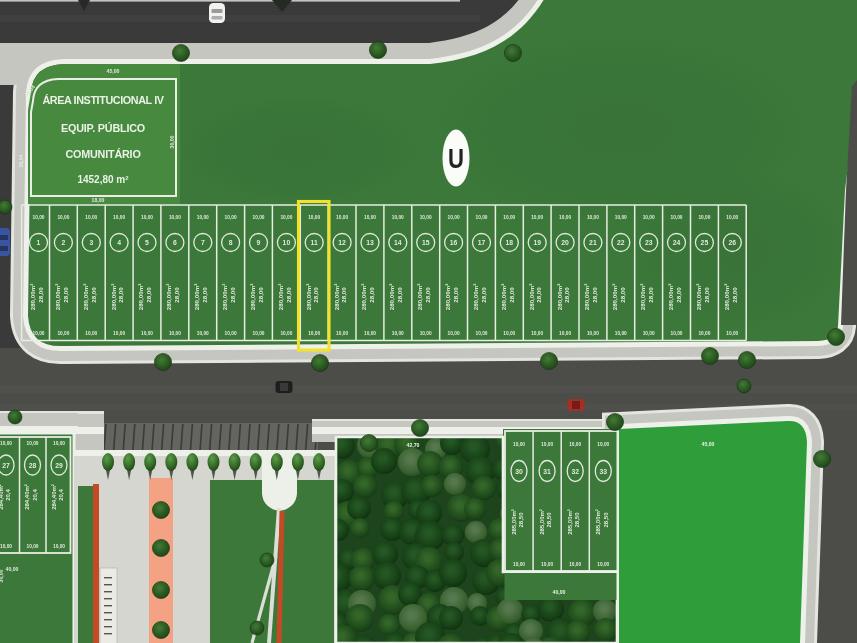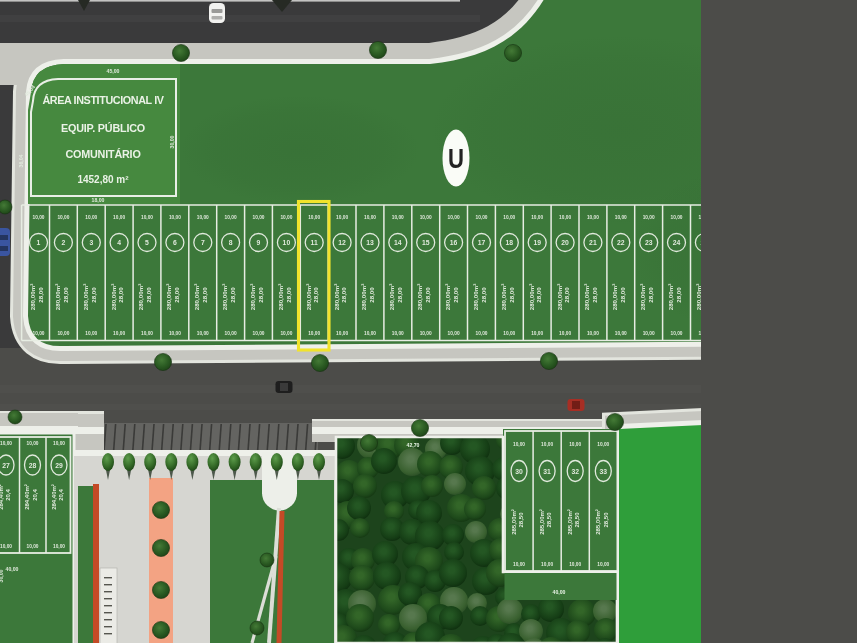--- a/index.html
+++ b/index.html
@@ -1,15 +1,15 @@
 <!DOCTYPE html>
 <html><head><meta charset="utf-8">
 <style>
 html,body{margin:0;padding:0;background:#4c4c49;}
-#scene{width:701px;height:643px;overflow:hidden;position:relative;}
+#scene{width:857px;height:643px;overflow:hidden;position:relative;}
 svg{display:block;filter:blur(0.35px);}
 </style></head>
 <body>
 
 <div id="scene">
 <svg width="857" height="643" viewBox="0 0 857 643">
 <defs>
 <radialGradient id="bushg" cx="42%" cy="38%" r="72%">
  <stop offset="0%" stop-color="#447a36"></stop>
           <stop offset="55%" stop-color="#2a5a22"></stop>

